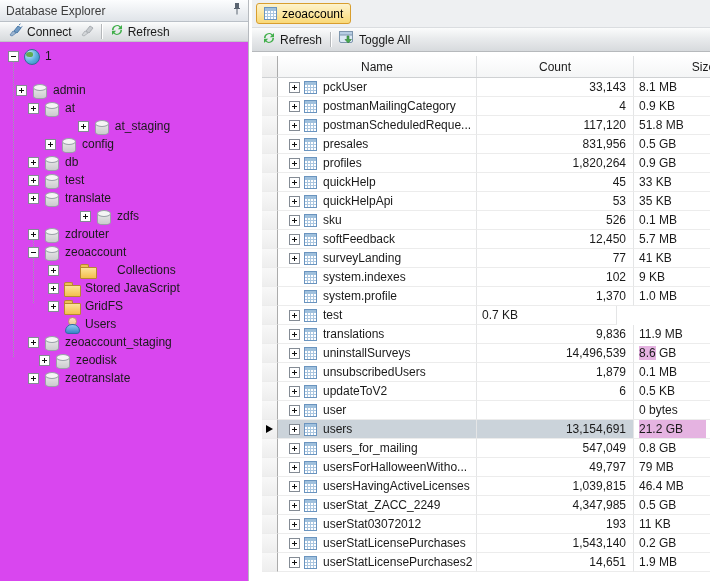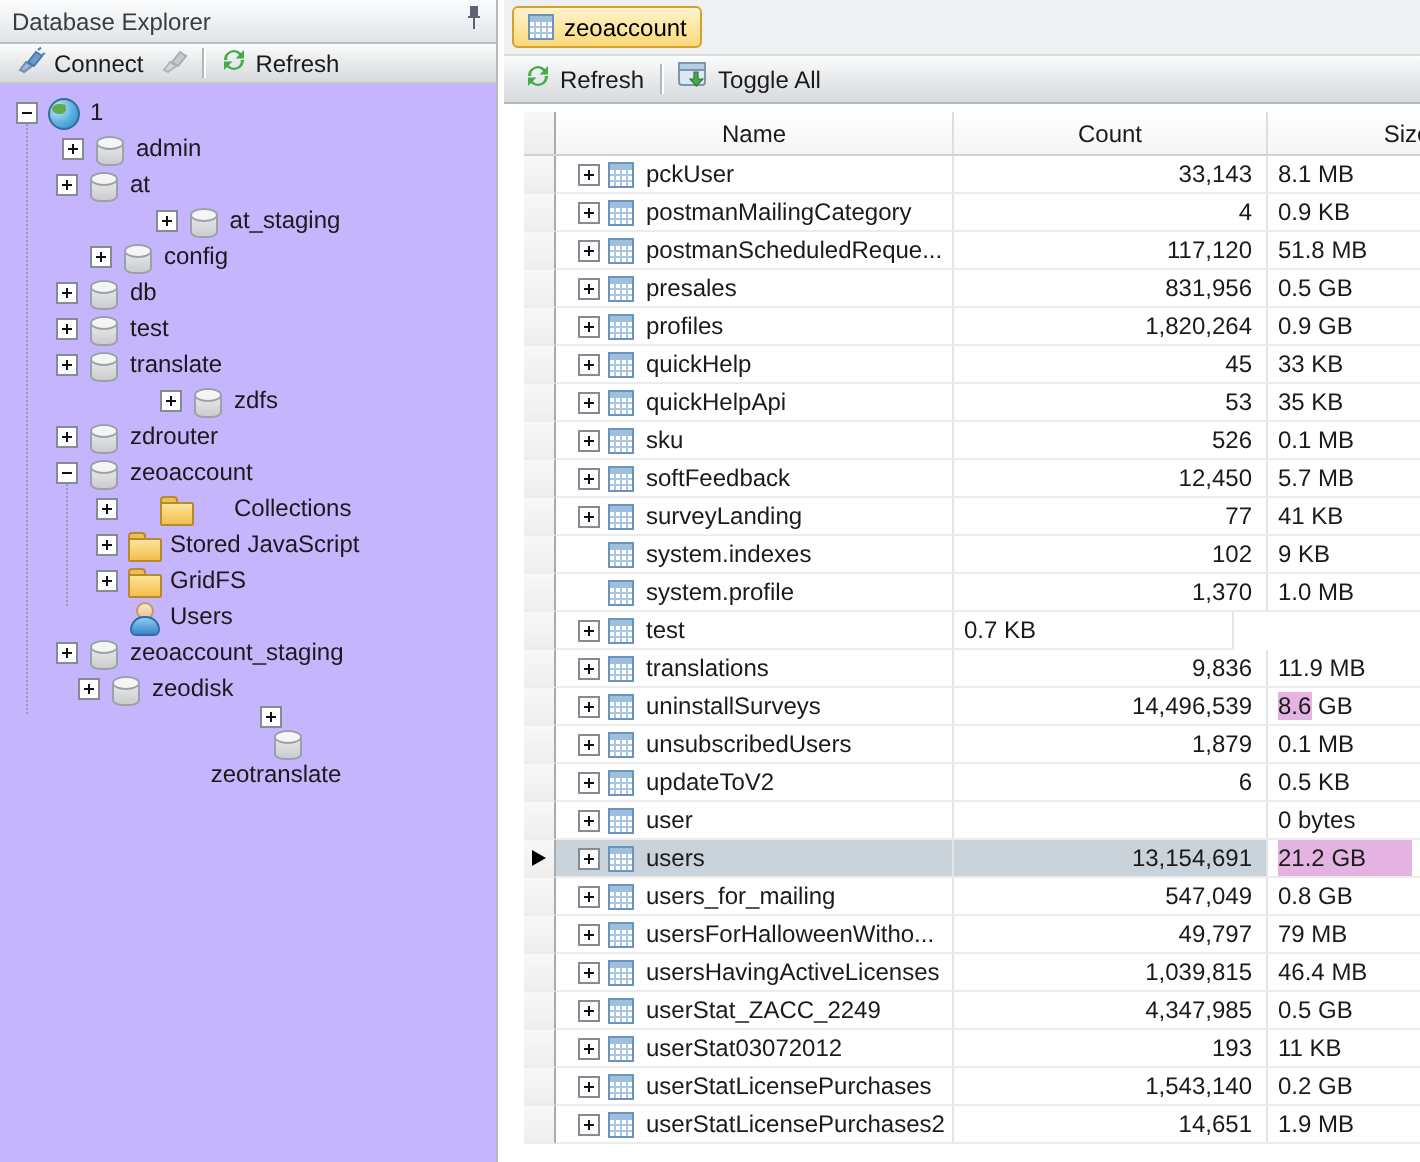--- a/index.html
+++ b/index.html
@@ -1,20 +1,20 @@
 <!DOCTYPE html>
 <html style="--sel: #cbd3da; --hl: #e5b3e1; --tabborder: #d89e2e;"><head>
 <meta charset="utf-8">
 <style>
   *{box-sizing:border-box;margin:0;padding:0}
   html,body{width:710px;height:581px;overflow:hidden}
   body{position:relative;font-family:"Liberation Sans",sans-serif;font-size:12px;color:#1a1a1a;background:#fff}
 
   
-  .panel-left{position:absolute;left:0;top:0;width:249px;height:581px;background:#c4b5fd;border-right:1px solid #b6babf}
+  .panel-left{position:absolute;left:0;top:0;width:249px;height:581px;background:#d946ef;border-right:1px solid #b6babf}
   .ptitle{height:22px;display:flex;align-items:center;padding:0 6px;background:linear-gradient(#fcfdfe,#e0e4e9);border-bottom:1px solid #bac0c7;color:#3c3c3c}
   .ptitle .t{flex:1}
   .ptoolbar{height:20px;display:flex;align-items:center;background:linear-gradient(#fbfcfc,#e9ebed 45%,#d7dadd);border-bottom:1px solid #c2c5c8;padding:0 3px}
   .tbtn{display:flex;align-items:center;gap:4px;padding:2px 5px;border-radius:2px;white-space:nowrap}
   .tbtn.icononly{padding:2px 3px}
   .tsep{width:1px;height:15px;background:#b4b7ba;margin:0 3px;box-shadow:1px 0 0 #fff}
 
   
   .tree{position:relative;padding-top:5px}
   .tree-row{height:18px;display:flex;align-items:center;white-space:nowrap}
@@ -107,21 +107,21 @@
     </span>
   </div>
   <div class="tree">
     <div class="guide" style="left:13px;top:17px;height:298px"></div>
     <div class="guide" style="left:33px;top:196px;height:65px"></div>
   <div class="tree-row" style="padding-left: 8px;">
         <span class="expbox minus"></span>
         <span class="ticon icon-server"></span>
         <span class="tlabel">1</span>
       </div>
-      <div class="tree-row" style="padding-left: 31px;">
+      <div class="tree-row" style="padding-left: 16px; margin-top: 16px;">
         <span class="expbox plus"></span>
         <span class="ticon icon-database"></span>
         <span class="tlabel">admin</span>
       </div>
       <div class="tree-row" style="padding-left: 28px;">
         <span class="expbox plus"></span>
         <span class="ticon icon-database"></span>
         <span class="tlabel">at</span>
       </div>
       <div class="tree-row" style=" justify-content: center;">
@@ -187,21 +187,21 @@
       <div class="tree-row" style="padding-left: 28px;">
         <span class="expbox plus"></span>
         <span class="ticon icon-database"></span>
         <span class="tlabel">zeoaccount_staging</span>
       </div>
       <div class="tree-row" style="padding-left: 39px;">
         <span class="expbox plus"></span>
         <span class="ticon icon-database"></span>
         <span class="tlabel">zeodisk</span>
       </div>
-      <div class="tree-row" style="padding-left: 28px; flex-direction: column;">
+      <div class="tree-row" style="padding-left: 28px;">
         <span class="expbox plus"></span>
         <span class="ticon icon-database"></span>
         <span class="tlabel">zeotranslate</span>
       </div>
     </div>
 </div>
 
 <div class="panel-right">
   <div class="tabstrip">
     <span class="tab">

